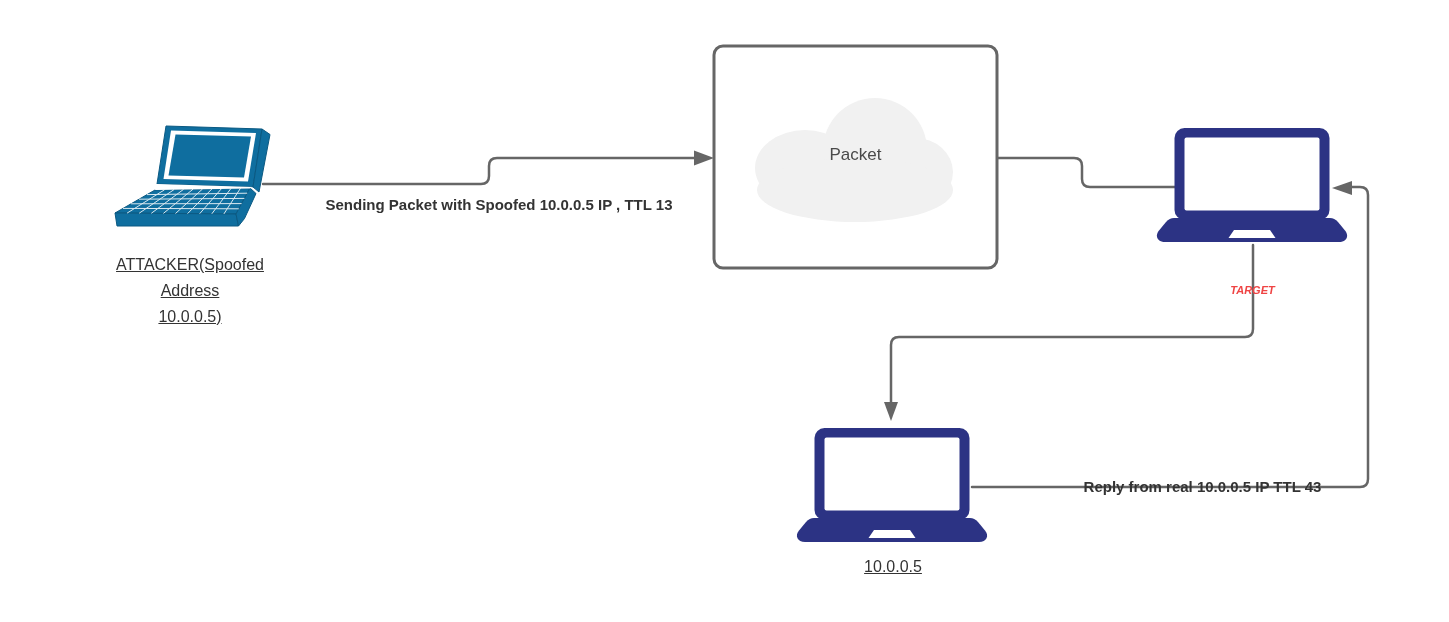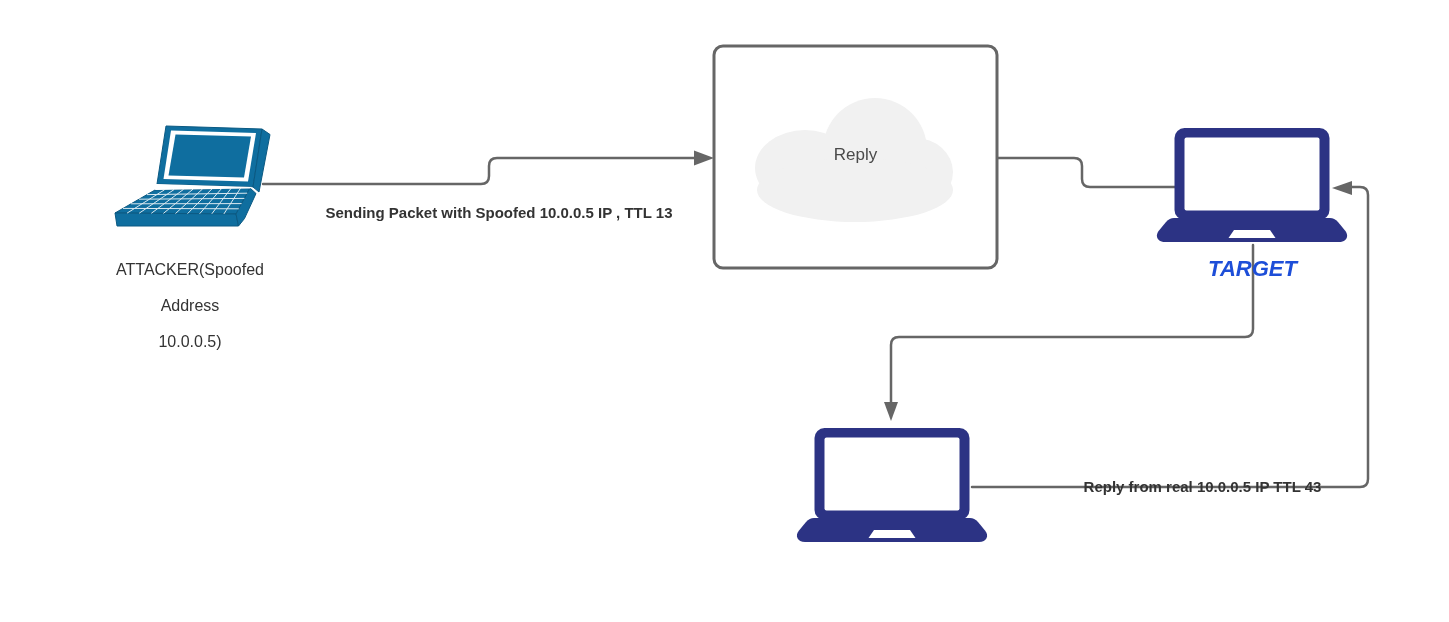--- a/index.html
+++ b/index.html
@@ -10,24 +10,24 @@
     font-family:"Liberation Sans",sans-serif;
     overflow:hidden;
   }
   #diagram-svg{position:absolute;left:0;top:0;}
   .label{
     position:absolute;
     text-align:center;
     color:#333333;
     white-space:pre-line;
   }
-  .node-label{font-size:16px;line-height:36px;}
+  .node-label{font-size:16px;line-height:26px;text-decoration:underline;}
   .edge-label{font-size:15px;font-weight:bold;line-height:18px;}
   .cloud-label{font-size:17px;color:#4a4a4a;}
-  .target-label{font-size:22px;font-weight:bold;font-style:italic;color:#1d4ed8;}
+  .target-label{font-size:11px;font-weight:bold;font-style:italic;color:#ef4444;margin-top:28px;}
 </style>
 </head>
 <body>
 
 <div id="canvas">
 
   <svg id="diagram-svg" width="1449" height="622" viewBox="0 0 1449 622">
 
     <g fill="none" stroke-width="2.5" stroke-linecap="round" stroke="#666666">
       <path d="M263,184 H481 Q489,184 489,176 V166 Q489,158 497,158 H694"></path>
@@ -93,22 +93,23 @@
       </g>
       <rect x="27.5" y="9.5" width="135" height="73" rx="2" fill="#ffffff"></rect>
       <path d="M77,102 H113 L118.5,110 H71.5 Z" fill="#ffffff"></path>
     </g>
   </svg>
 
   <div class="label node-label" style="left:88px;top:252px;width:204px;">ATTACKER(Spoofed
 Address
 10.0.0.5)</div>
 
-  <div class="label cloud-label" style="left:714px;top:145px;width:283px;">Reply</div>
+  <div class="label cloud-label" style="left:714px;top:145px;width:283px;">Packet</div>
 
   <div class="label target-label" style="left:1182px;top:256px;width:141px;">TARGET</div>
 
+  <div class="label node-label" style="left:823px;top:554px;width:140px;">10.0.0.5</div>
 
-  <div class="label edge-label" style="left:289px;top:204px;width:420px;">Sending Packet with Spoofed 10.0.0.5 IP , TTL 13</div>
+  <div class="label edge-label" style="left:289px;top:196px;width:420px;">Sending Packet with Spoofed 10.0.0.5 IP , TTL 13</div>
 
 
   <div class="label edge-label" style="left:1065px;top:478px;width:275px;">Reply from real 10.0.0.5 IP TTL 43</div>
 </div>
 
 </body></html>

